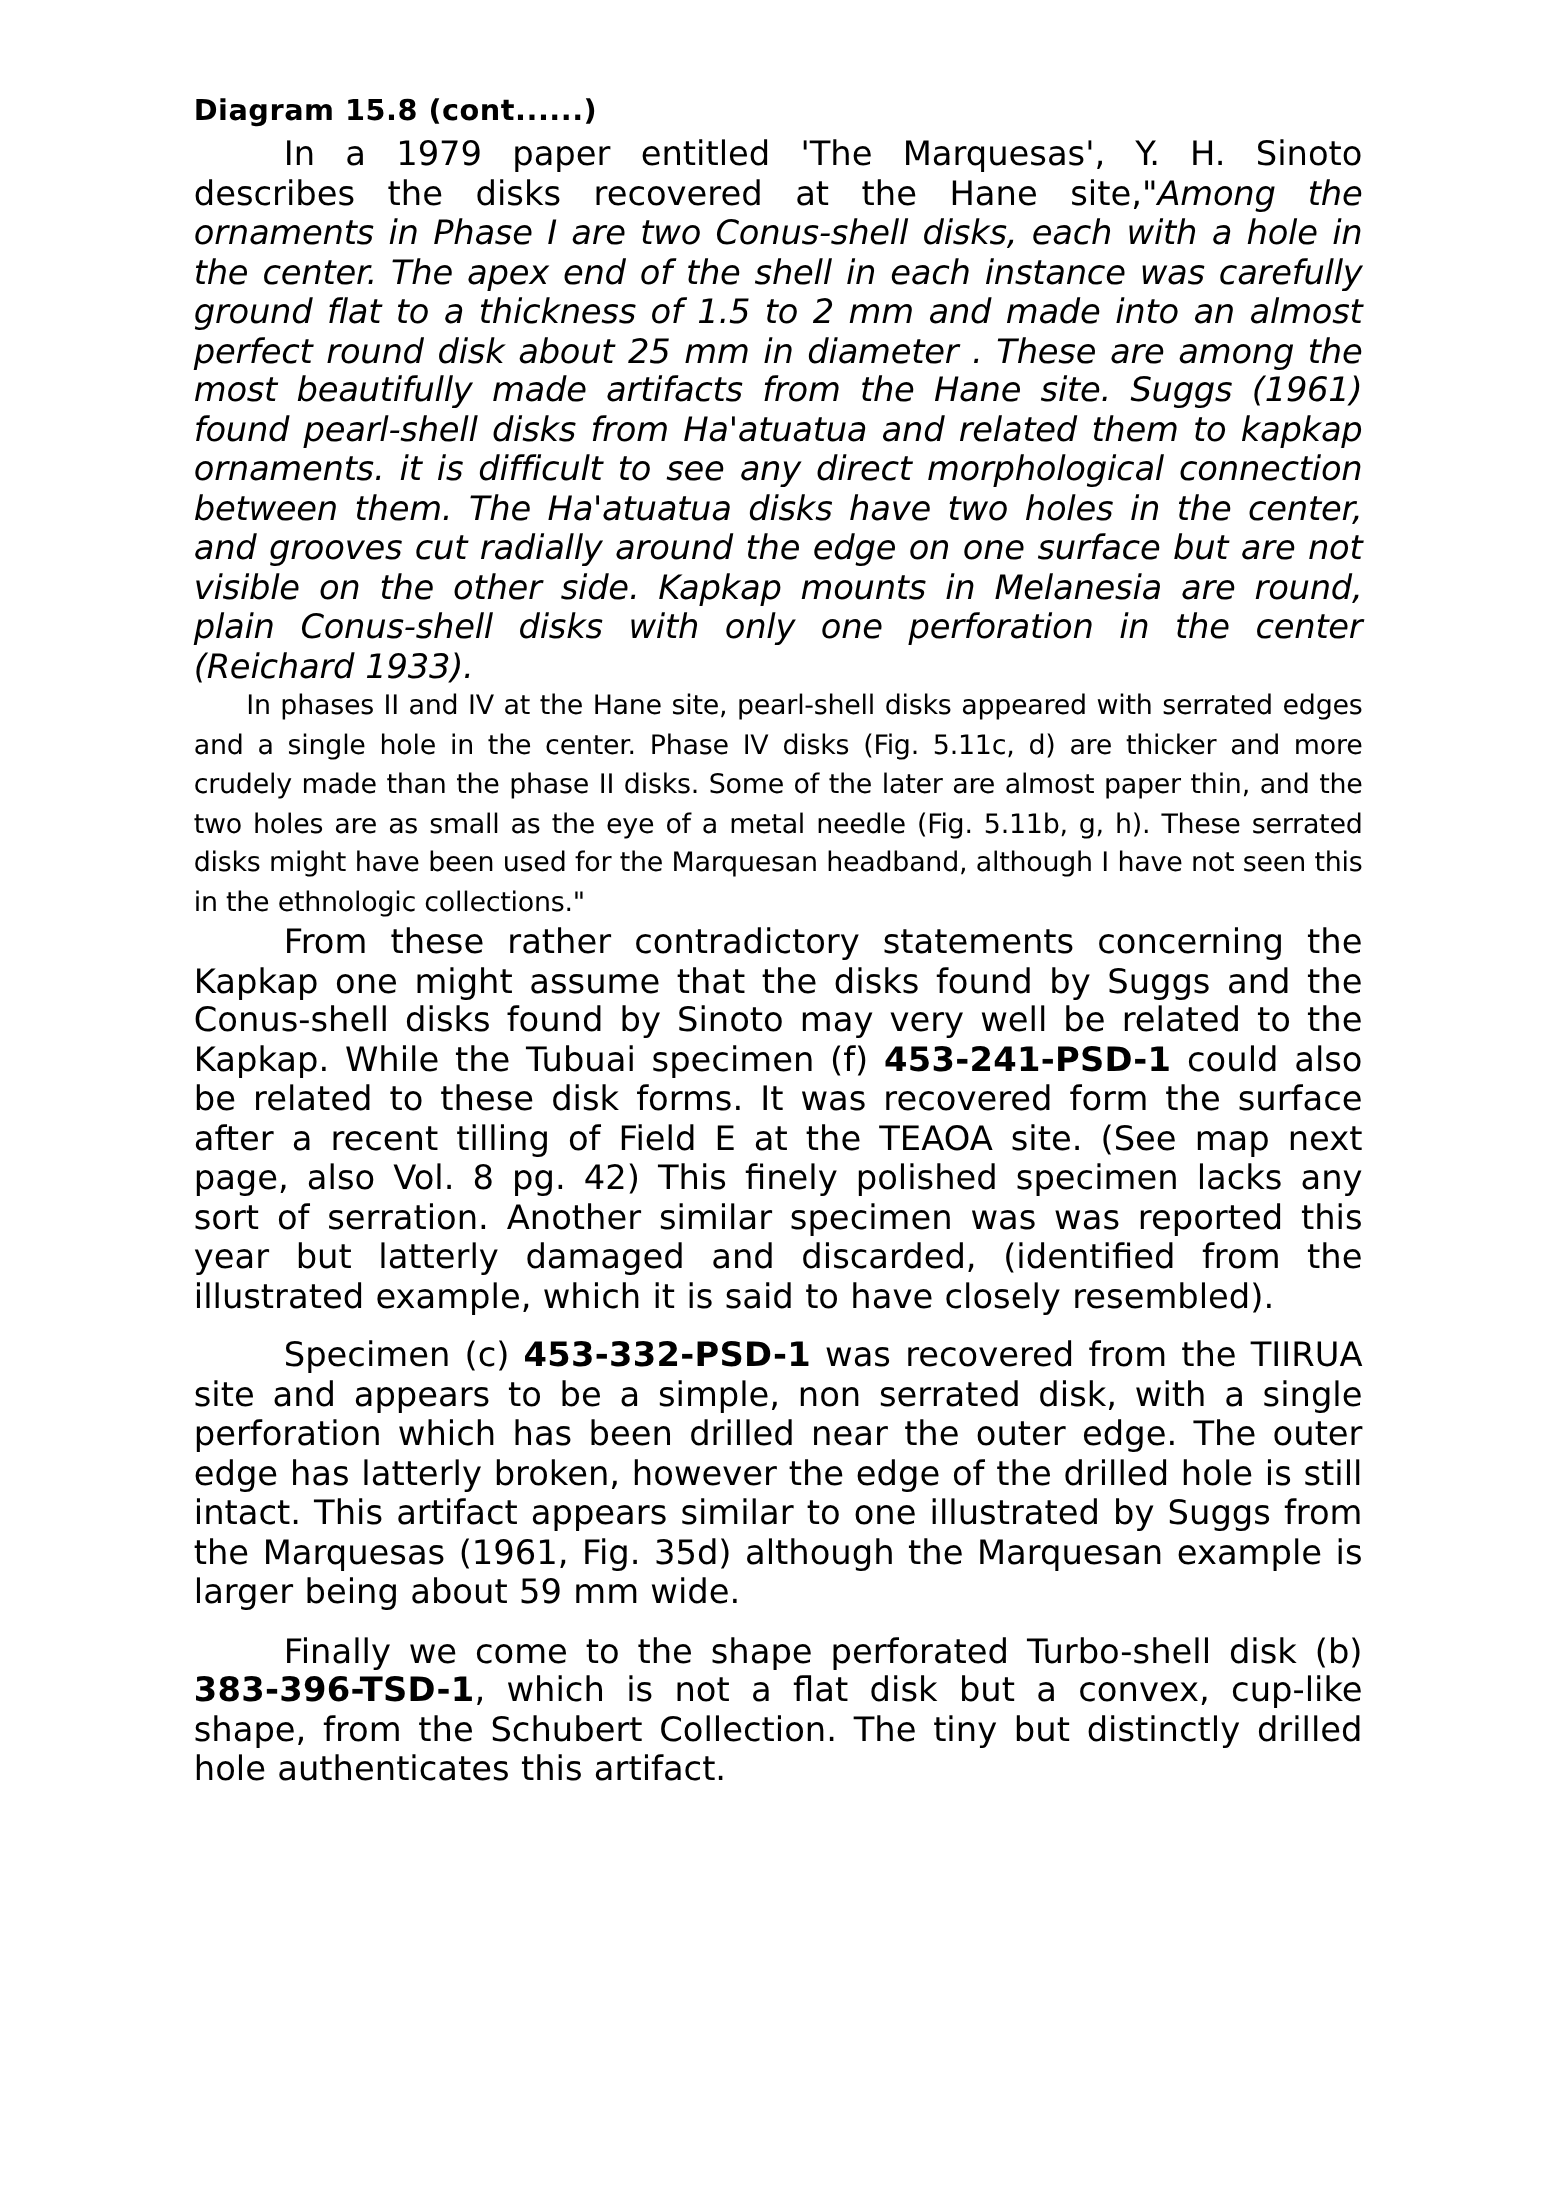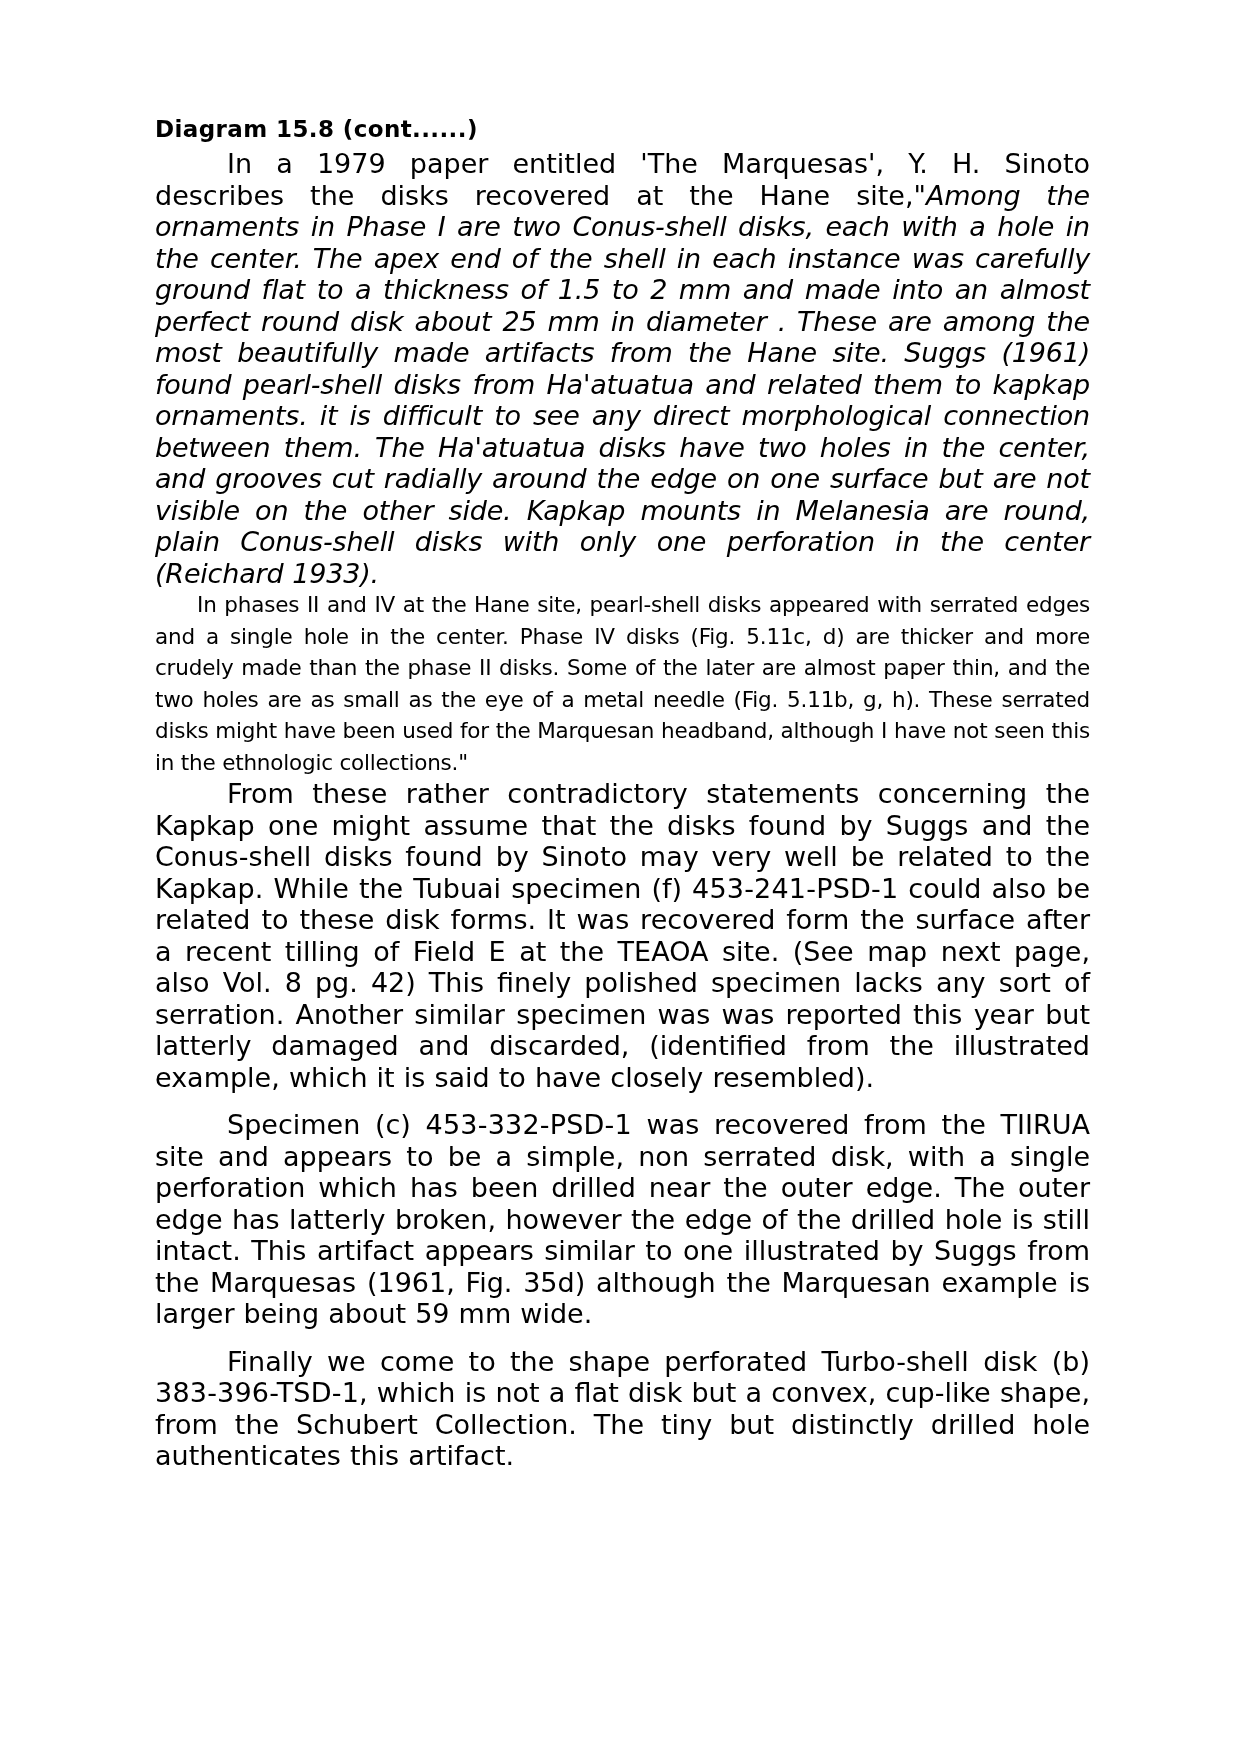--- a/index.html
+++ b/index.html
@@ -12,21 +12,21 @@
     height: 1754px;
     font-family: "DejaVu Sans", sans-serif;
     color: #000000;
     -webkit-font-smoothing: antialiased;
   }
   .page {
     position: relative;
     width: 1240px;
     height: 1754px;
     box-sizing: border-box;
-    padding: 116px 150px 0 155px;
+    padding: 76px 150px 0 155px;
   }
   .doc-title {
     font-family: "DejaVu Sans", sans-serif;
     font-weight: bold;
     font-size: 23px;
     letter-spacing: 0.4px;
     margin: 0 0 6px 0;
   }
   .para {
     font-family: "DejaVu Sans", sans-serif;
@@ -44,21 +44,21 @@
   }
   .indent-2 {
     text-indent: 42px;
   }
   .quote {
     font-style: italic;
     font-family: "DejaVu Sans", sans-serif;
     letter-spacing: -0.2px;
   }
   .bold {
-    font-weight: normal;
+    font-weight: bold;
     letter-spacing: 0.2px;
   }
   .block-quote {
     font-size: 21.5px;
     line-height: 31.5px;
     text-align: justify;
     margin: 0;
     letter-spacing: -0.2px;
   }
 </style>

